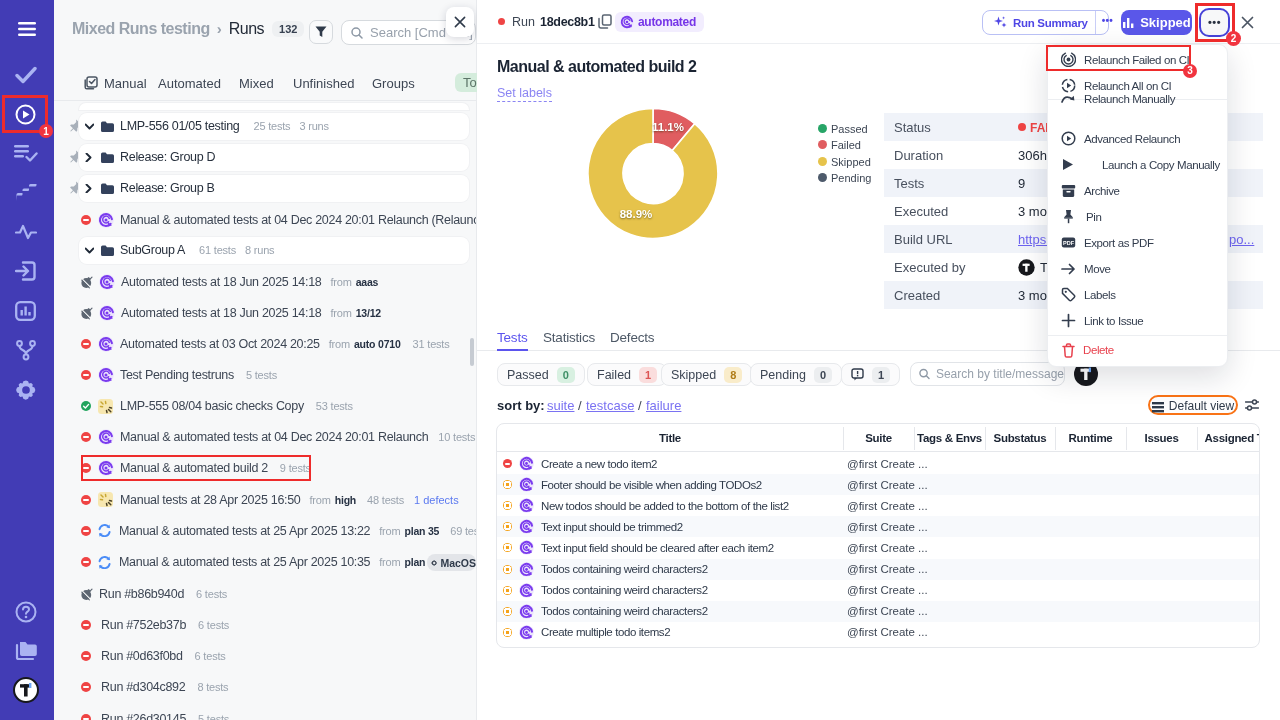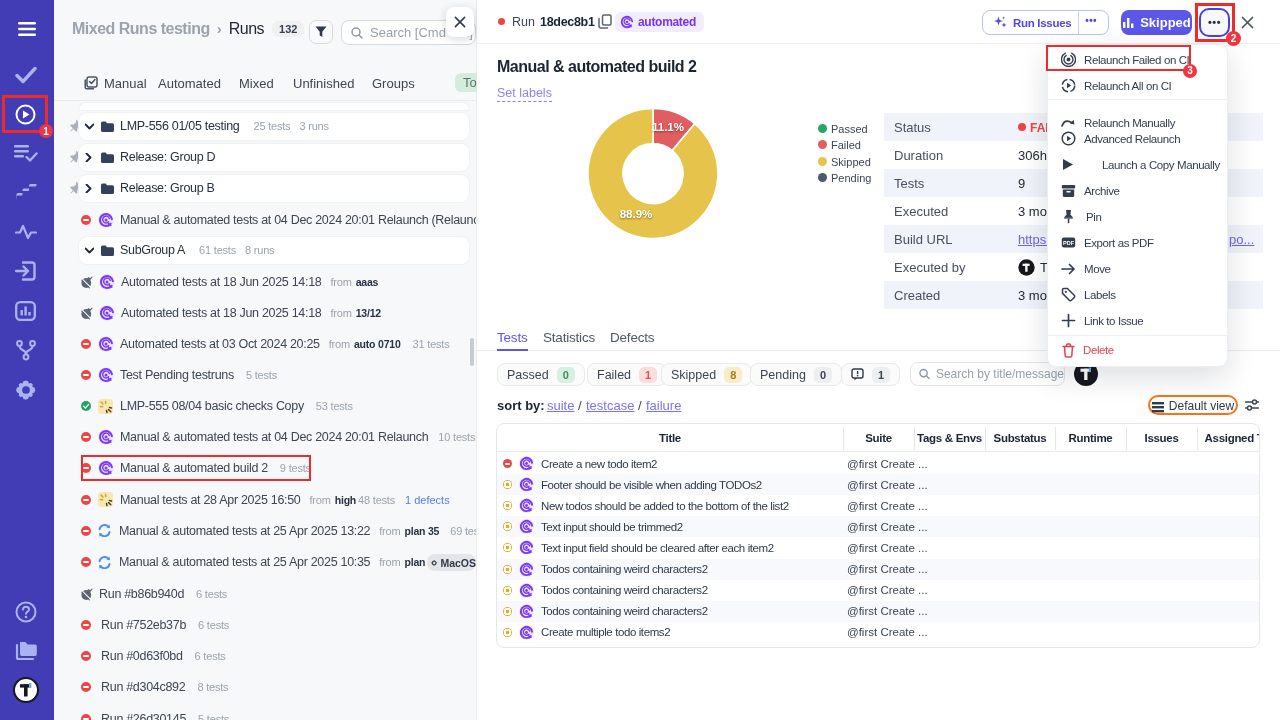--- a/index.html
+++ b/index.html
@@ -366,21 +366,21 @@
     <div class="abs runrow" style="left:79px;top:484px;width:397px;height:31px;display:flex;align-items:center;overflow:hidden">
       <span style="width:10px;height:10px;position:relative;margin:0 7px 0 2px">
           <span class="stat stat-fail"></span>
         </span>
       <svg width="15" height="15" viewBox="0 0 15 15" style="margin-right:7px">
           <use href="#burstico"></use>
         </svg>
       <span class="rtitle">Manual tests at 28 Apr 2025 16:50</span>
       <span class="small-gray" style="margin-left:9px">from</span>
         <span class="small-dark-b" style="margin-left:4px">high</span>
-      <span class="small-gray" style="margin-left:2px">48 tests</span>
+      <span class="small-gray" style="margin-left:11px">48 tests</span>
       <span style="margin-left:10px;font-size:11px;color:#5b79f0">1 defects</span>
     </div>
     <div class="abs runrow" style="left:79px;top:515px;width:397px;height:31px;display:flex;align-items:center;overflow:hidden">
       <span style="width:10px;height:10px;position:relative;margin:0 7px 0 2px">
           <span class="stat stat-fail"></span>
         </span>
       <svg width="13" height="13" viewBox="0 0 13 13" style="margin-right:8px">
           <use href="#refreshico"></use>
         </svg>
       <span class="rtitle">Manual &amp; automated tests at 25 Apr 2025 13:22</span>
@@ -464,21 +464,21 @@
       </svg>
     <span style="font-size:12px;letter-spacing:-0.3px;font-weight:bold;color:#7635e8;margin-left:4px">automated</span>
   </div>
 
   <div class="abs btn" style="left:982px;top:10px;width:127px;height:25px;background:#fff;border:1px solid #b9c0f5;color:#4f46e5;justify-content:flex-start;padding-left:10px">
     <svg width="15" height="15" viewBox="0 0 15 15">
       <path d="M5.5 1.5 L6.6 4.9 L10 6 L6.6 7.1 L5.5 10.5 L4.4 7.1 L1 6 L4.4 4.9 Z" fill="#4f46e5"></path>
       <path d="M11 7.5 L11.7 9.3 L13.5 10 L11.7 10.7 L11 12.5 L10.3 10.7 L8.5 10 L10.3 9.3 Z" fill="#4f46e5"></path>
       <path d="M10.6 1.2 L11 2.5 L12.3 2.9 L11 3.3 L10.6 4.6 L10.2 3.3 L8.9 2.9 L10.2 2.5 Z" fill="#4f46e5"></path>
     </svg>
-    <span style="margin-left:5px;font-size:11.5px;letter-spacing:-0.3px;white-space:nowrap">Run Issues</span>
+    <span style="margin-left:5px;font-size:11.5px;letter-spacing:-0.3px;white-space:nowrap">Run Summary</span>
     <span style="width:1px;height:23px;background:#c9cef7;margin-left:7px"></span>
     <span style="letter-spacing:0.3px;margin-left:6px;color:#4f46e5;font-weight:bold;font-size:10px;position:relative;top:-2px">•••</span>
   </div>
   <div class="abs btn" style="left:1121px;top:10px;width:71px;height:25px;background:#5a57e9;color:#fff">
     <svg width="13" height="12" viewBox="0 0 13 12">
       <rect x="1" y="5" width="2.4" height="6" fill="#fff"></rect>
       <rect x="5" y="1" width="2.4" height="10" fill="#fff"></rect>
       <rect x="9" y="6.5" width="2.4" height="4.5" fill="#fff"></rect>
     </svg>
     <span style="margin-left:5px">Skipped</span>
@@ -709,21 +709,21 @@
     <span class="mi-txt">Relaunch Failed on CI</span>
   </div>
   <div class="menu-item" style="top:72.5px">
     <svg style="margin-left:14px" width="15" height="15" viewBox="0 0 15 15">
       <circle cx="7.5" cy="7.5" r="6.2" stroke="#333d4e" stroke-width="1.5" fill="none" stroke-dasharray="7.5 2.4"></circle>
       <path d="M6 4.8 L10.2 7.5 L6 10.2 Z" fill="#333d4e"></path>
     </svg>
     <span class="mi-txt">Relaunch All on CI</span>
   </div>
   <div class="abs" style="left:1048px;top:98.7px;width:179px;height:1px;background:#eceef1"></div>
-  <div class="menu-item" style="top:110px">
+  <div class="menu-item" style="top:86px">
     <svg style="margin-left:14px" width="15" height="12" viewBox="0 0 15 12">
       <path d="M1 9 C2.5 5 5.5 3.5 8.5 4.6 L11.5 6" stroke="#333d4e" stroke-width="1.7" fill="none" stroke-linecap="round"></path>
       <path d="M12.8 2.8 L13.4 7.4 L8.9 6.6 Z" fill="#333d4e"></path>
     </svg>
     <span class="mi-txt">Relaunch Manually</span>
   </div>
   <div class="menu-item" style="top:125.5px">
     <svg style="margin-left:14px" width="15" height="15" viewBox="0 0 15 15">
       <circle cx="7.5" cy="7.5" r="6.3" stroke="#333d4e" stroke-width="1.5" fill="none"></circle>
       <path d="M6 4.8 L10.2 7.5 L6 10.2 Z" fill="#333d4e"></path>

